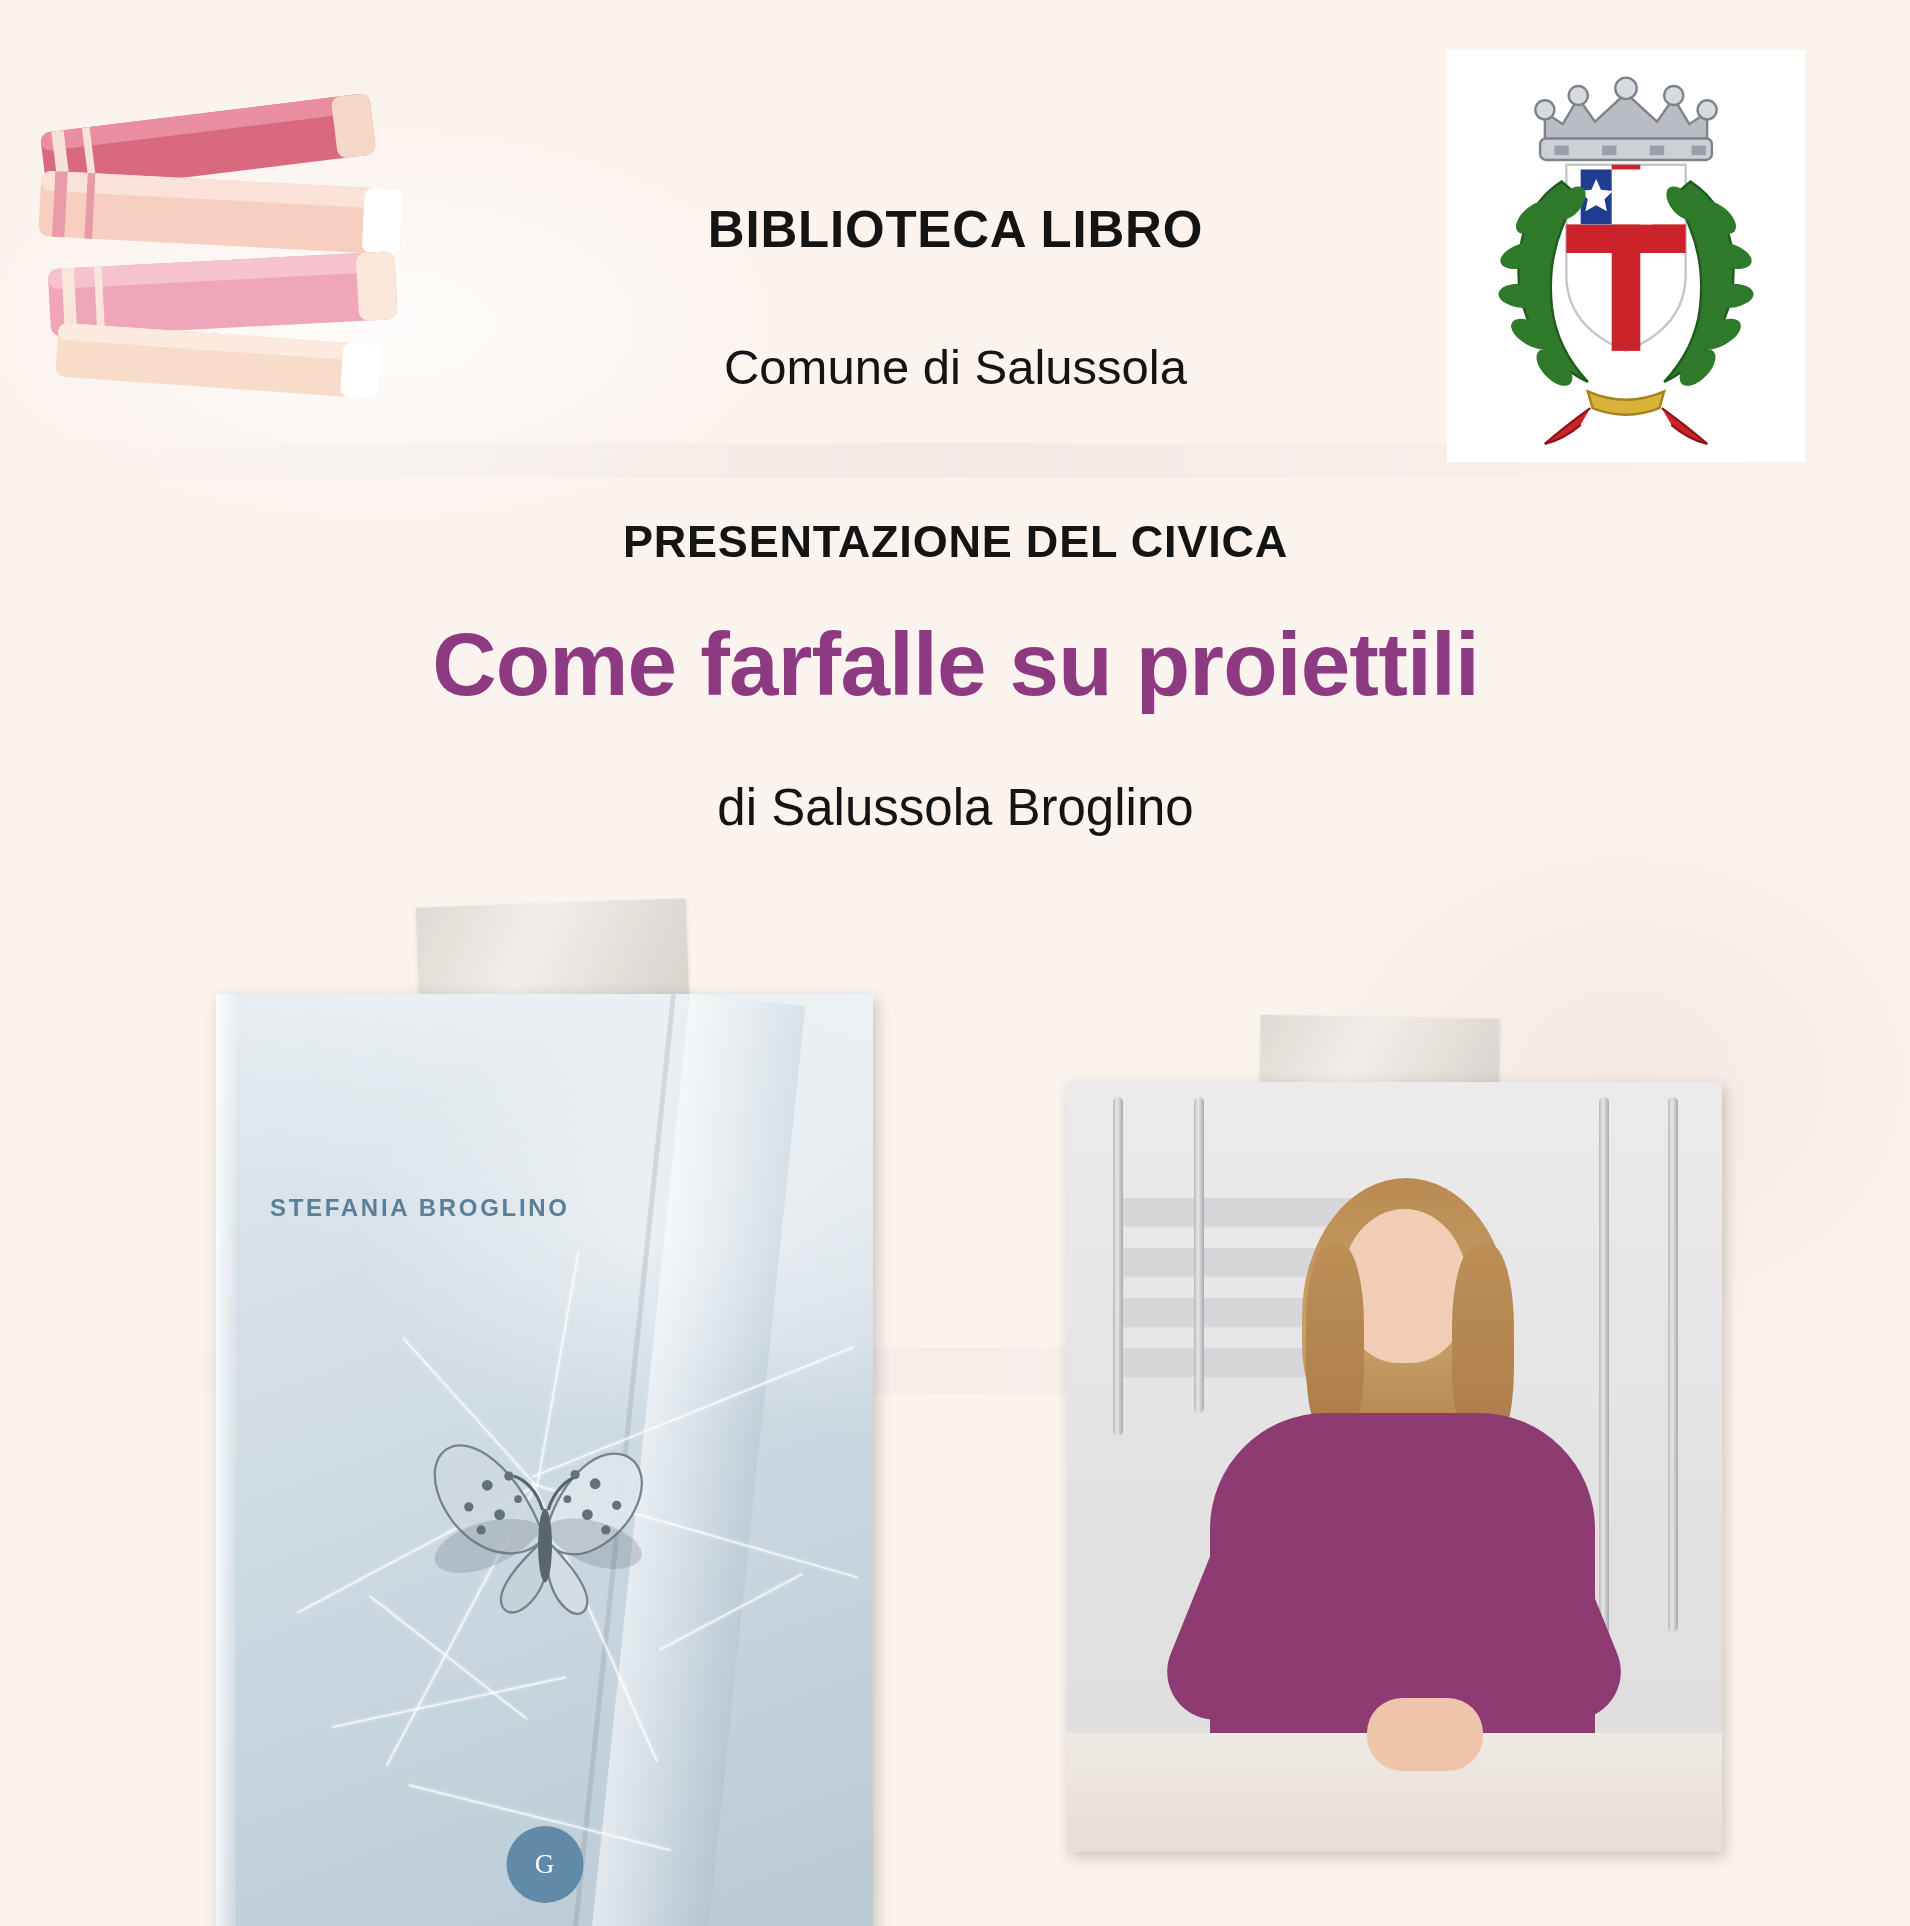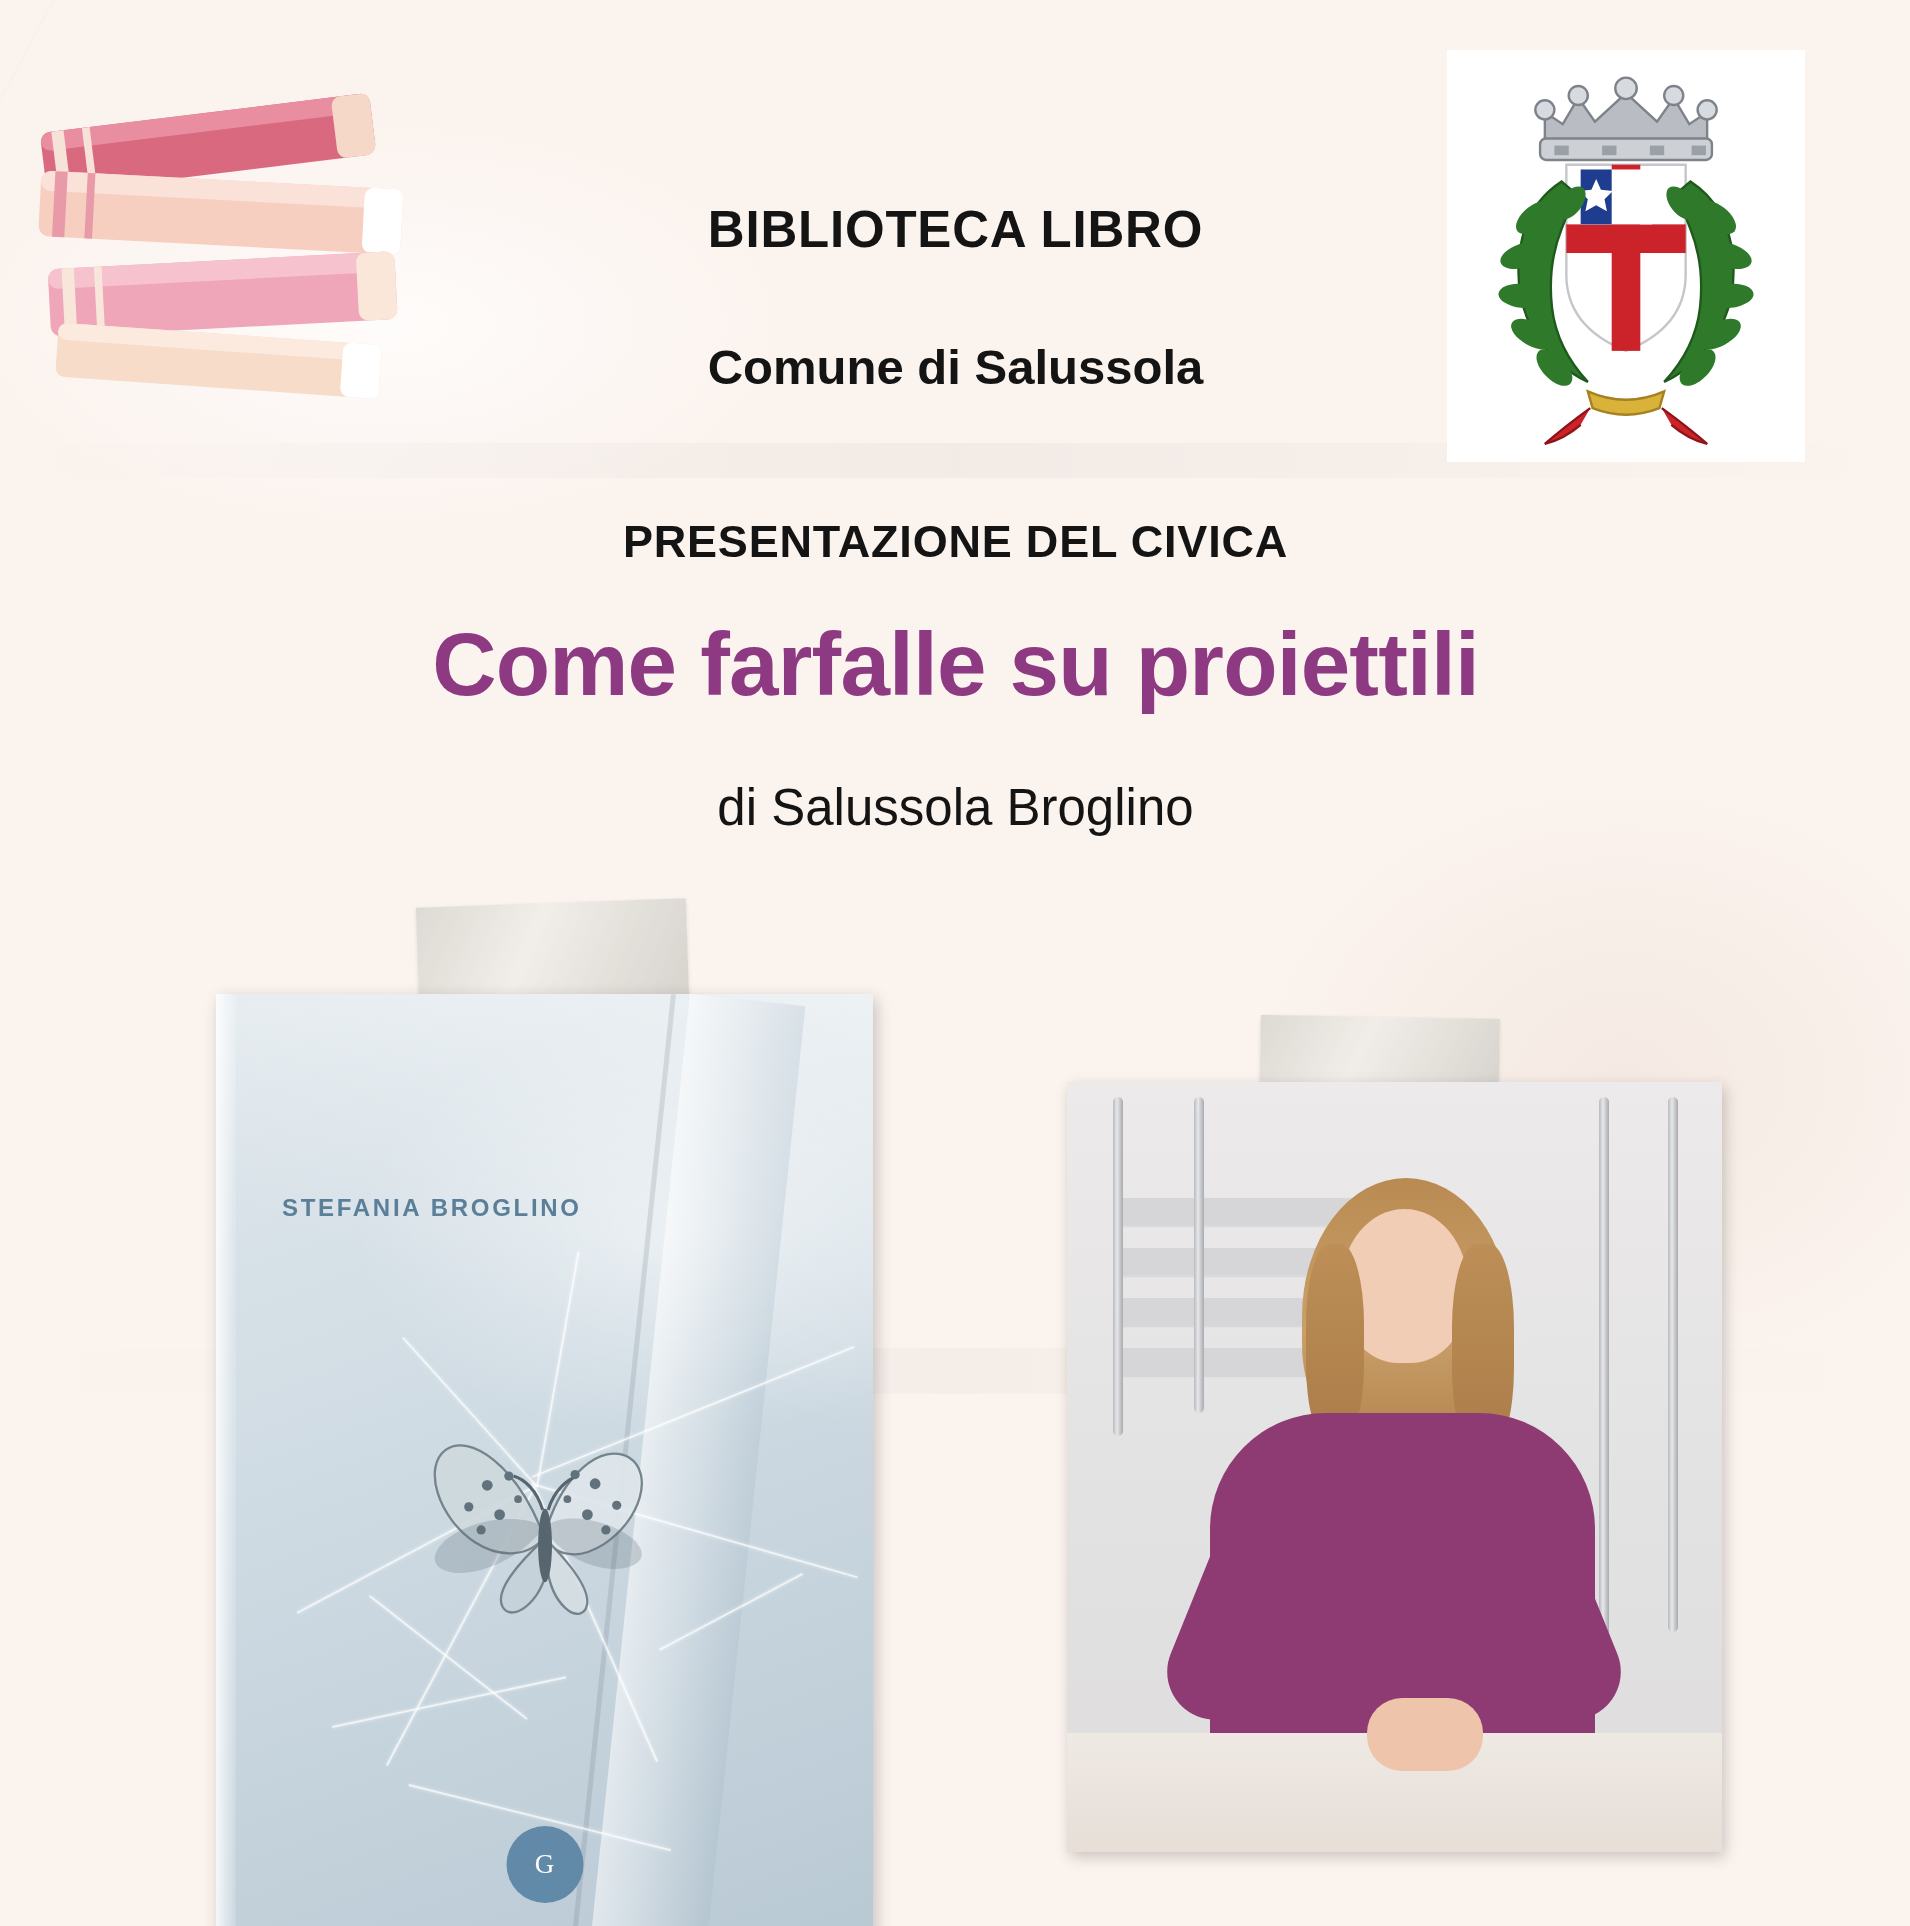--- a/index.html
+++ b/index.html
@@ -62,21 +62,21 @@
     letter-spacing: 0.8px;
     color: #141414;
   }
   .header-sub {
     position: absolute;
     left: 0;
     right: 0;
     top: 339px;
     text-align: center;
     font-size: 49px;
-    font-weight: bold;
+    font-weight: normal;
     color: #141414;
   }
 
   .kicker {
     position: absolute;
     left: 0;
     right: 0;
     top: 516px;
     text-align: center;
     font-size: 45px;
@@ -147,21 +147,20 @@
     line-height: 1.22;
   }
   .bc-author {
     position: absolute;
     left: 54px;
     top: 200px;
     font-size: 24px;
     font-weight: bold;
     letter-spacing: 2.7px;
     color: #5b7f98;
-    margin-left: 12px;
   }
   .bc-glassline {
     position: absolute;
     background: rgba(255,255,255,0.75);
     transform-origin: 0 0;
     box-shadow: 0 0 3.9px rgba(255,255,255,0.6);
   }
   .bc-darkline {
     position: absolute;
     background: rgba(90,110,125,0.35);

